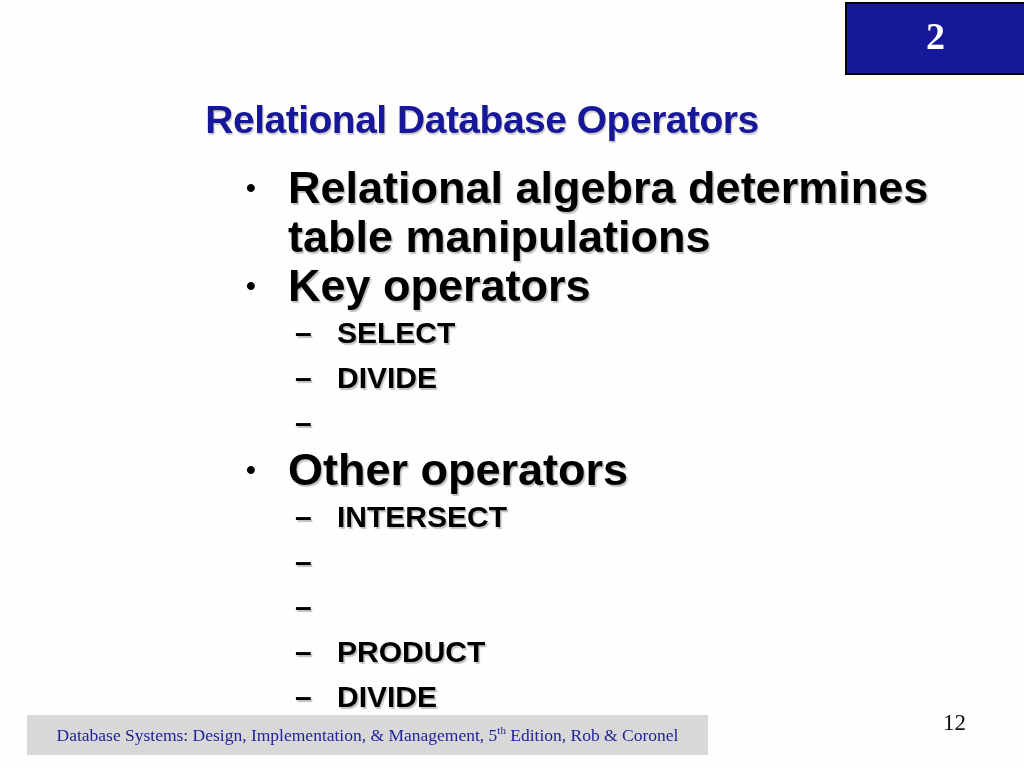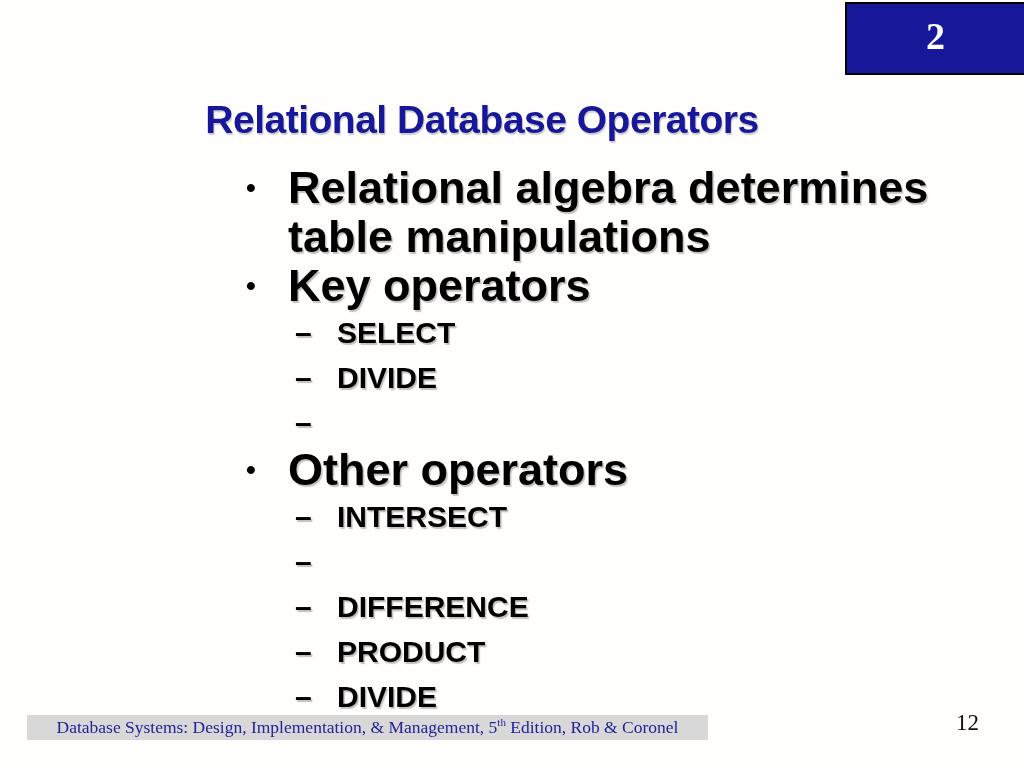--- a/index.html
+++ b/index.html
@@ -90,35 +90,35 @@
     text-shadow: 1.5px 2px 1px rgba(120,120,120,0.45);
   }
   .row.l2 .txt { font-size: 30px; line-height: 45px; }
 
   
   .footer-bar {
     position: absolute;
     left: 27px;
     top: 715px;
     width: 681px;
-    height: 25px;
+    height: 40px;
     background: var(--footer-bar);
     display: flex;
     align-items: center;
     justify-content: center;
     font-family: "Liberation Serif", serif;
     font-size: 17.5px;
     color: var(--footer-text);
     white-space: nowrap;
   }
   .footer-bar sup { font-size: 11px; line-height: 0; }
   .page-number {
     position: absolute;
     top: 710px;
-    right: 45px;
+    right: 58px;
     font-family: "Liberation Serif", serif;
     font-size: 23px;
     color: #111111;
   }
 </style>
 </head>
 <body>
 
 <div class="number-box">
   <span class="num">2</span>
@@ -153,21 +153,20 @@
   </div>
   <div class="row l2">
     <span class="marker">–</span>
     <span class="txt">INTERSECT</span>
   </div>
   <div class="row l2">
     <span class="marker">–</span>
   </div>
   <div class="row l2">
     <span class="marker">–</span>
-    <span class="txt">DIFFERENCE</span>
   </div>
   <div class="row l2">
     <span class="marker">–</span>
     <span class="txt">PRODUCT</span>
   </div>
   <div class="row l2">
     <span class="marker">–</span>
     <span class="txt">DIVIDE</span>
   </div>
 </div>

